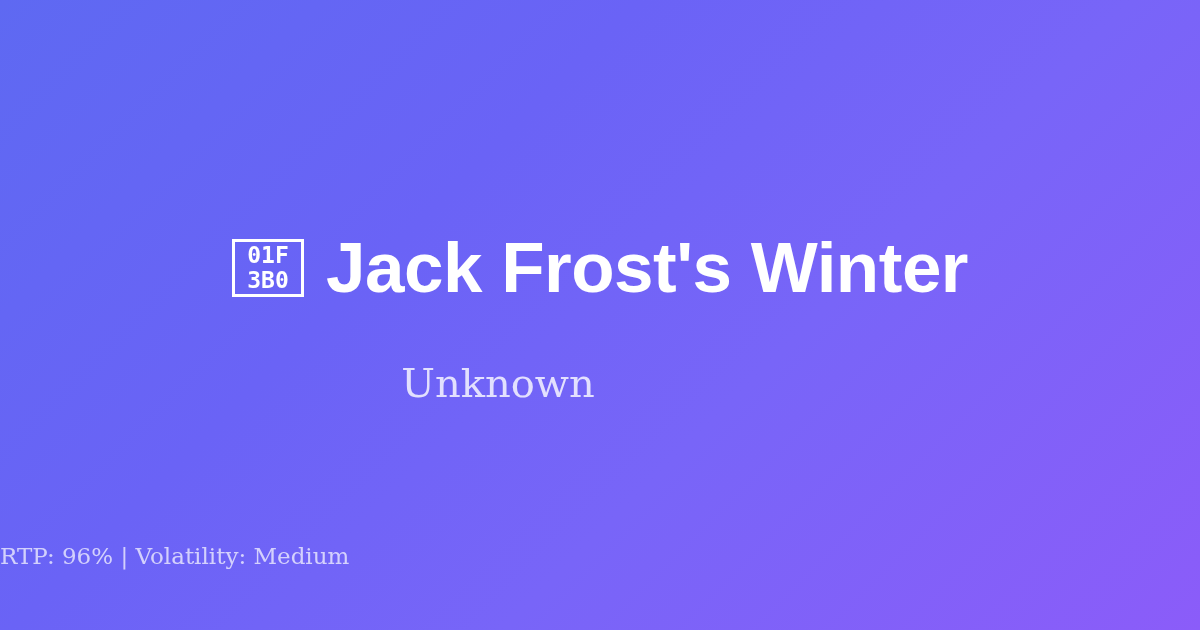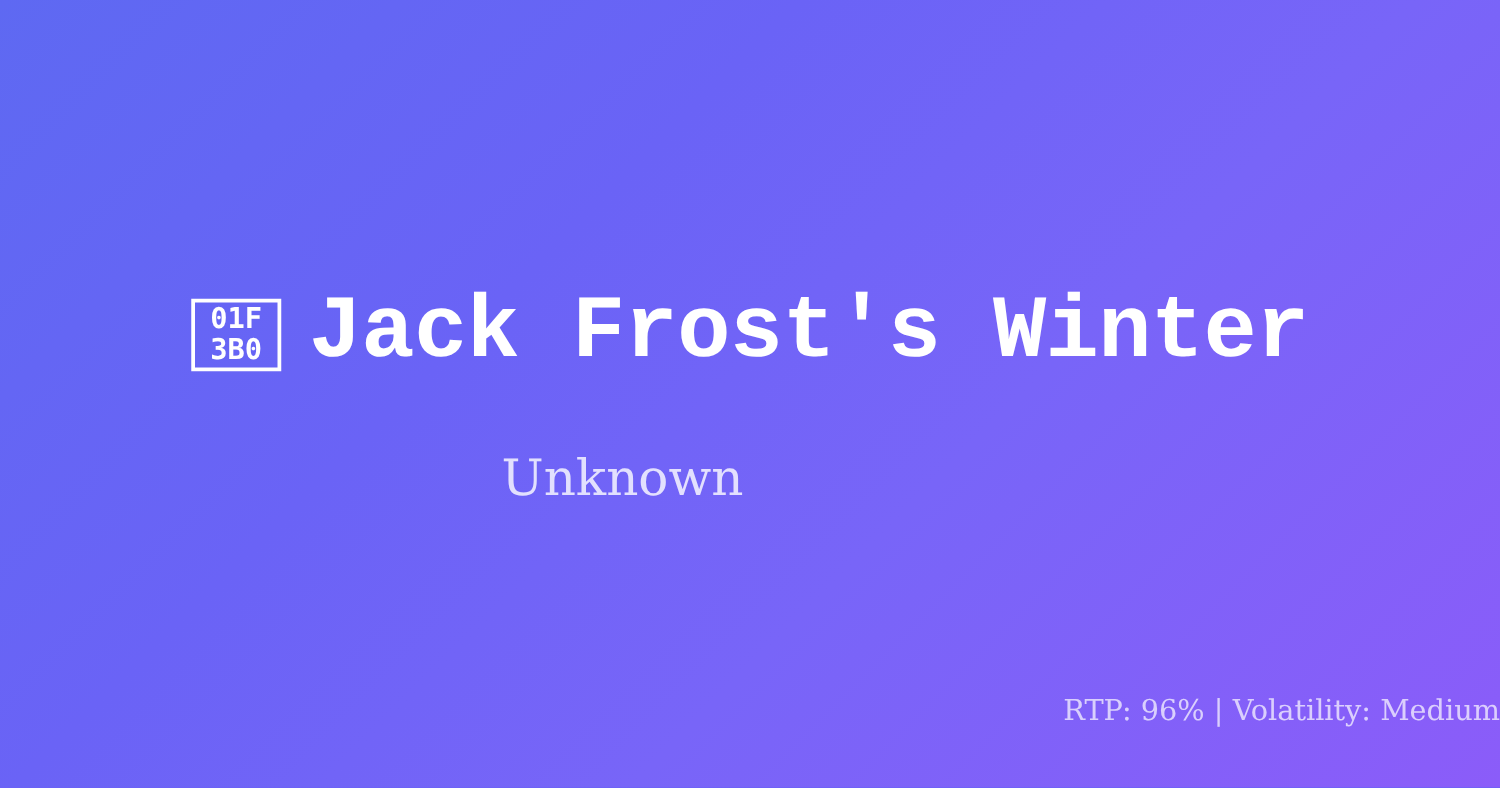--- a/index.html
+++ b/index.html
@@ -56,21 +56,21 @@
     display: block;
     font-family: "DejaVu Sans Mono", "Liberation Mono", monospace;
     font-weight: 700;
     font-size: 23px;
     letter-spacing: 0px;
     color: #ffffff;
     line-height: 1.08;
   }
 
   .title-text {
-    font-family: Liberation Mono, monospace;
+    font-family: Liberation Sans, sans-serif;
     font-weight: 700;
     font-size: 71px;
     line-height: 1;
     color: #ffffff;
     letter-spacing: -0.5px;
   }
 
   
   .subtitle {
     position: absolute;
@@ -81,24 +81,24 @@
     font-family: "DejaVu Serif", "Liberation Serif", serif;
     font-weight: 400;
     font-size: 40px;
     line-height: 1;
     color: rgba(255, 255, 255, 0.80);
   }
 
   
   .meta {
     position: absolute;
-    top: 558px;
+    top: 545px;
     left: 0;
     width: 1200px;
-    text-align: right;
+    text-align: left;
     font-family: "DejaVu Serif", "Liberation Serif", serif;
     font-weight: 400;
     font-size: 23px;
     line-height: 1;
     color: rgba(255, 255, 255, 0.70);
   }
 </style>
 </head>
 <body>
 

